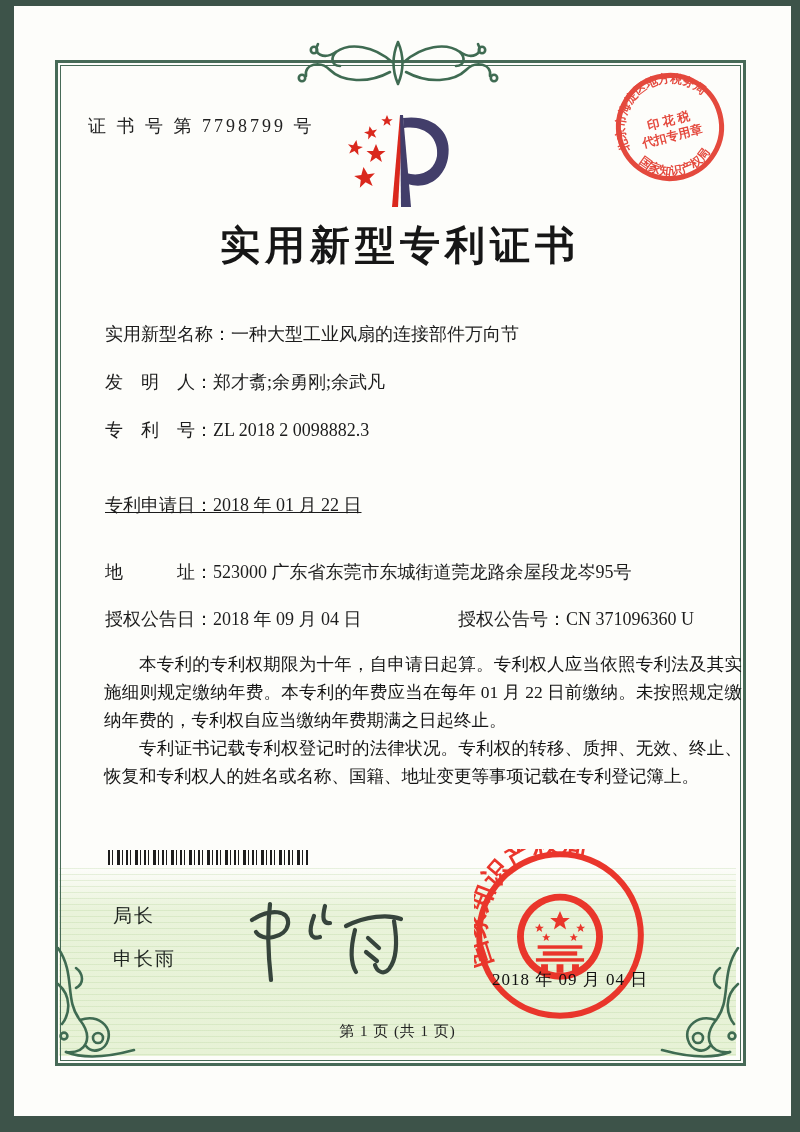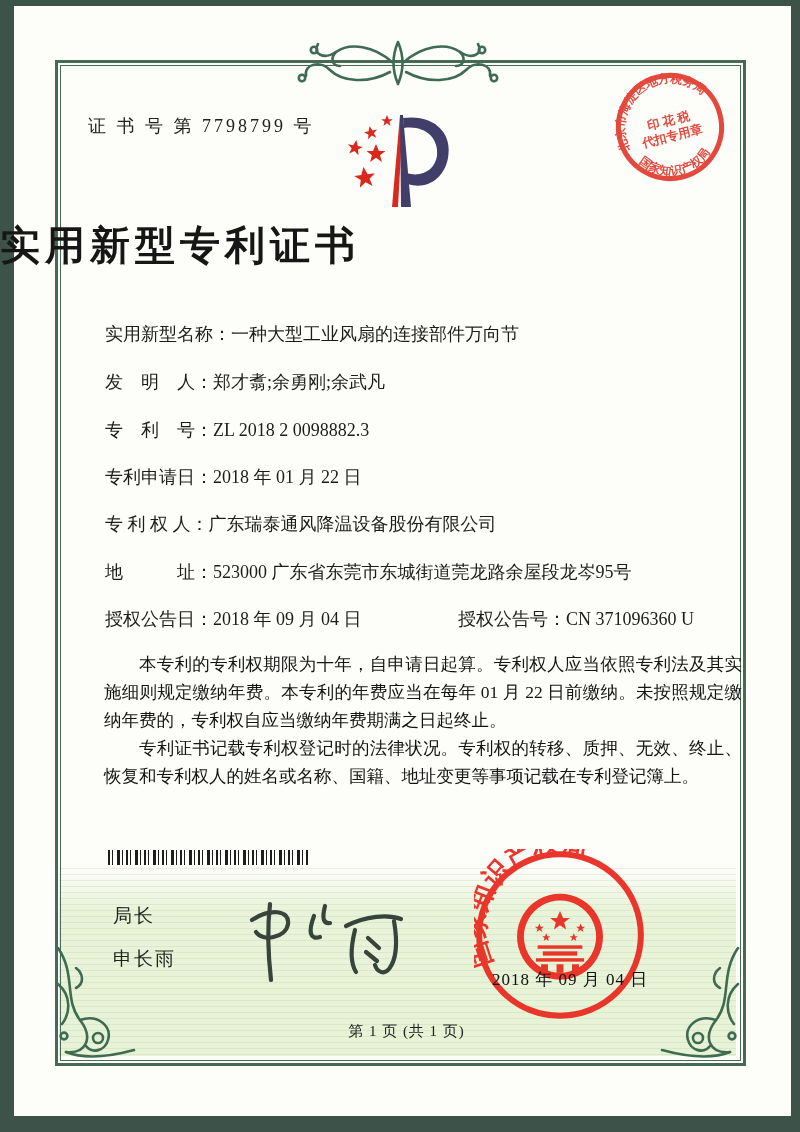--- a/index.html
+++ b/index.html
@@ -26,33 +26,33 @@
     background:
       repeating-linear-gradient(180deg, rgba(176,209,150,.28) 0 1px, rgba(255,255,255,0) 1px 6px),
       linear-gradient(180deg, rgba(233,243,218,0) 0%, #e9f3da 22%, #e7f2d6 100%);
   }
   .cert-no{
     position:absolute;left:88px;top:114px;
     font-size:18px;letter-spacing:3px;color:#222;
   }
   .logo{position:absolute;left:335px;top:110px;width:126px;height:100px;}
   .title{
-    position:absolute;left:0;top:218px;width:800px;text-align:left;
+    position:absolute;left:0;top:218px;width:800px;text-align:center;
     font-size:40px;font-weight:600;letter-spacing:5px;color:#161616;
   }
   .tax-stamp{
     position:absolute;left:614px;top:71px;width:112px;height:112px;
     transform:rotate(-14deg);opacity:.92;
   }
   .field-row{
     position:absolute;left:105px;width:640px;
     font-size:18px;color:#1c1c1c;white-space:nowrap;
   }
   .row-name{top:322px;} .row-inventor{top:370px;} .row-patno{top:418px;}
-  .row-appdate{top:465px;} .row-patentee{top:512px;} .row-addr{top:560px;}
+  .row-appdate{top:493px;text-decoration:underline;} .row-patentee{top:512px;} .row-addr{top:560px;}
   .row-grant{top:607px;}
   .grant-no{position:absolute;left:353px;top:0;white-space:nowrap;}
   .paragraphs{
     position:absolute;left:104px;top:650px;width:638px;
     font-size:17.5px;line-height:28px;color:#141414;text-align:justify;
   }
   .paragraphs p{margin:0;text-indent:2em;}
   .barcode{
     position:absolute;left:108px;top:850px;width:200px;height:15px;
     background:repeating-linear-gradient(90deg,
@@ -64,21 +64,21 @@
   .signer{position:absolute;left:113px;top:903px;font-size:19px;color:#1d231f;letter-spacing:2px;}
   .signer .name{display:block;margin-top:17px;}
   .signature{position:absolute;left:238px;top:890px;width:175px;height:100px;}
   .office-seal{position:absolute;left:474px;top:849px;width:172px;height:172px;opacity:.95;}
   .seal-date{
     position:absolute;left:492px;top:968px;width:160px;
     font-size:17px;color:#101010;letter-spacing:1px;white-space:nowrap;z-index:5;
   }
   .footer{
     position:absolute;left:55px;top:1022px;width:685px;text-align:center;
-    font-size:15px;color:#222;letter-spacing:1px;z-index:4;padding-left:9px;
+    font-size:15px;color:#222;letter-spacing:1px;z-index:4;
   }
   .ornament-top{position:absolute;left:278px;top:36px;width:240px;height:52px;z-index:2;}
   .corner-orn{position:absolute;width:92px;height:118px;z-index:2;}
   .corner-bl{left:50px;top:944px;}
   .corner-br{left:654px;top:944px;transform:scaleX(-1);}
 </style>
 </head>
 <body>
 
 <div class="scan">
@@ -164,23 +164,20 @@
     <span>实用新型名称：</span><span>一种大型工业风扇的连接部件万向节</span>
   </div>
   <div class="field-row row-inventor">
     <span>发　明　人：</span><span>郑才翥;余勇刚;余武凡</span>
   </div>
   <div class="field-row row-patno">
     <span>专　利　号：</span><span>ZL 2018 2 0098882.3</span>
   </div>
   <div class="field-row row-appdate">
     <span>专利申请日：</span><span>2018 年 01 月 22 日</span>
-  </div>
-  <div class="field-row row-patentee">
-    <span>专 利 权 人：</span><span>广东瑞泰通风降温设备股份有限公司</span>
   </div>
   <div class="field-row row-addr">
     <span>地　　　址：</span><span>523000 广东省东莞市东城街道莞龙路余屋段龙岑95号</span>
   </div>
   <div class="field-row row-grant">
     <span>授权公告日：</span><span>2018 年 09 月 04 日</span>
     <span class="grant-no"><span>授权公告号：</span><span>CN 371096360 U</span></span>
   </div>
 
   <div class="paragraphs">

